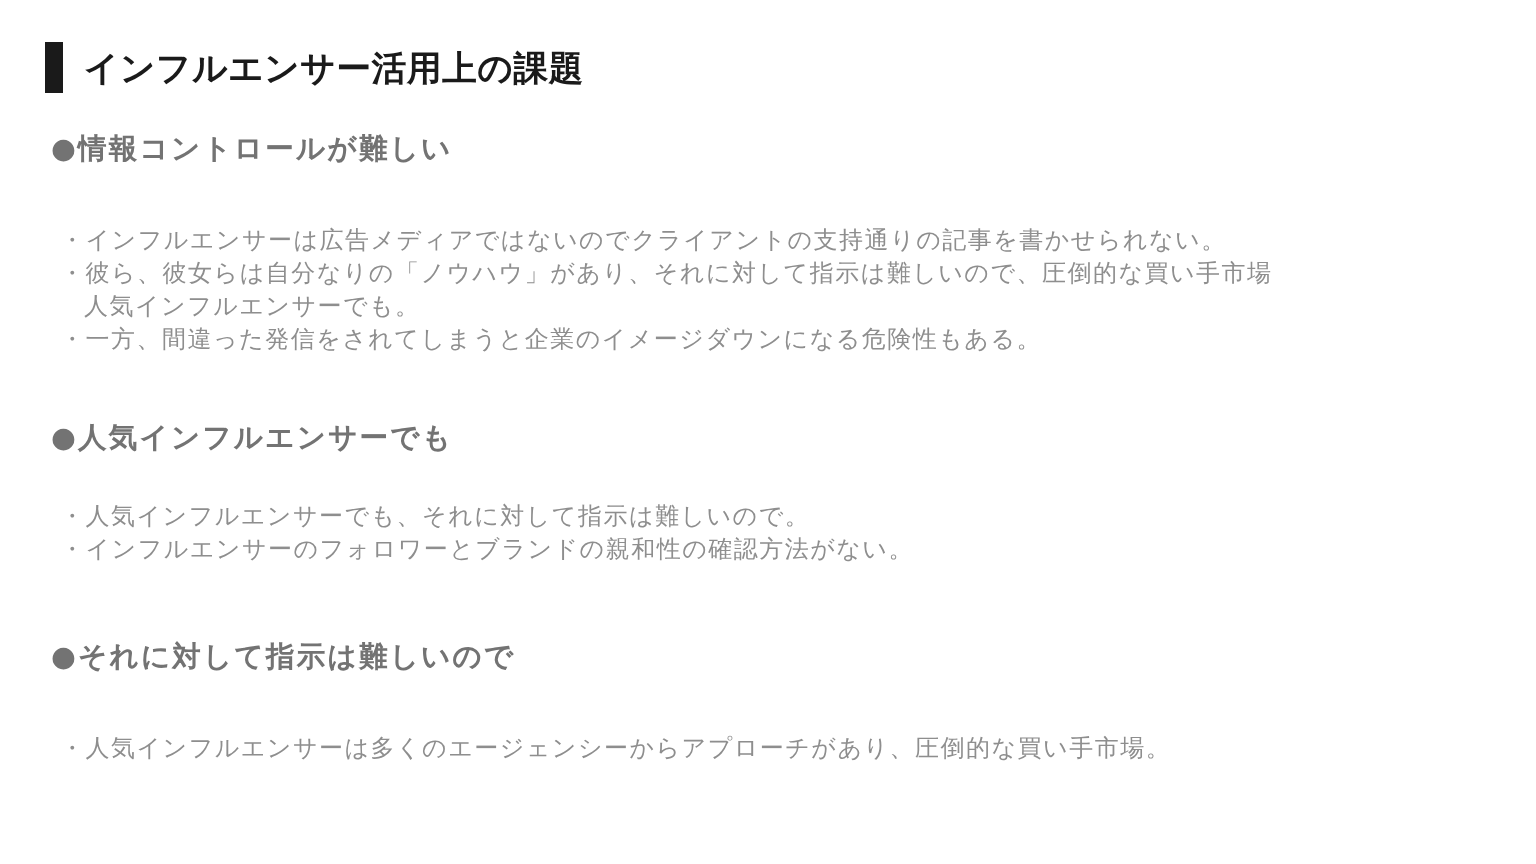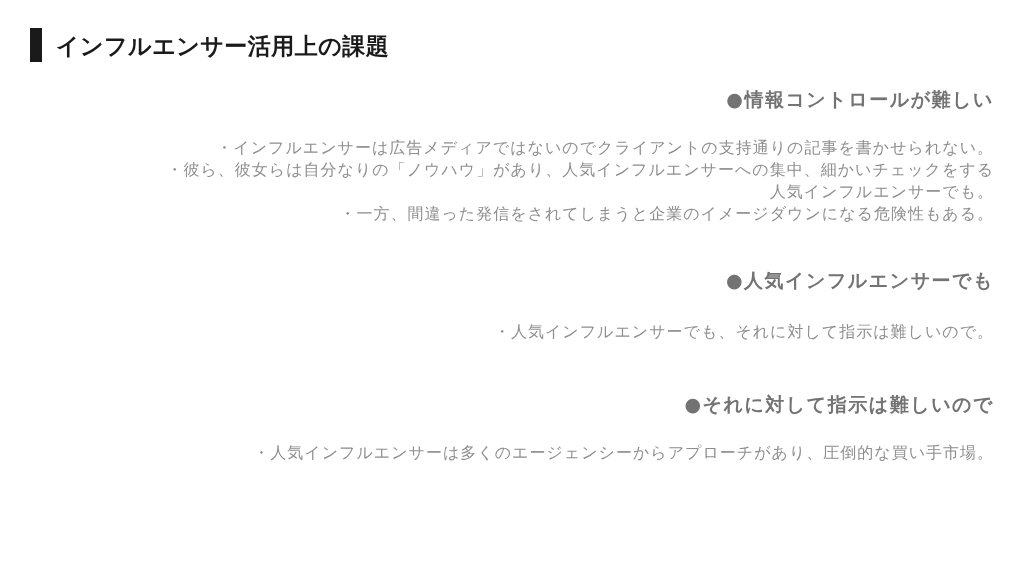--- a/index.html
+++ b/index.html
@@ -7,21 +7,20 @@
     width: 1024px; height: 576px;
     background: #ffffff;
     font-family: "DejaVu Sans", "Liberation Sans", sans-serif;
     overflow: hidden;
   }
   .slide {
     position: relative;
     width: 1024px; height: 576px;
     padding: 28px 30px 0 30px;
     background: #ffffff;
-    text-align: right;
   }
   .title-row {
     display: flex;
     align-items: center;
     height: 34px;
   }
   .accent-bar {
     width: 12px;
     height: 34px;
     background: #1a1a1a;
@@ -41,21 +40,21 @@
     font-size: 19px;
     font-weight: bold;
     color: #737373;
     letter-spacing: 1.5px;
     line-height: 27px;
   }
   .sec-1 .section-heading { margin-top: 24px; }
   .sec-2 .section-heading { margin-top: 42px; }
   .sec-3 .section-heading { margin-top: 48px; }
   .lines {
-    margin-top: 24px;
+    margin-top: 36px;
     margin-left: 6px;
     font-size: 16px;
     font-weight: normal;
     color: #8e8e8e;
     line-height: 22px;
     letter-spacing: 1px;
   }
   .sec-2 .lines { margin-top: 27px; }
   .sec-3 .lines { }
   .line { white-space: nowrap; }
@@ -68,30 +67,31 @@
 
   <div class="title-row">
     <div class="accent-bar"></div>
     <div class="page-title">インフルエンサー活用上の課題</div>
   </div>
 
   <div class="section sec-1">
     <div class="section-heading">●情報コントロールが難しい</div>
     <div class="lines">
       <div class="line">・インフルエンサーは広告メディアではないのでクライアントの支持通りの記事を書かせられない。</div>
-      <div class="line">・彼ら、彼女らは自分なりの「ノウハウ」があり、人気インフルエンサーへの集中、細かいチェックをする</div>
+      <div class="line">・彼ら、彼女らは自分なりの「ノウハウ」があり、それに対して指示は難しいので、圧倒的な買い手市場</div>
       <div class="line indent">人気インフルエンサーでも。</div>
       <div class="line">・一方、間違った発信をされてしまうと企業のイメージダウンになる危険性もある。</div>
     </div>
   </div>
 
   <div class="section sec-2">
     <div class="section-heading">●人気インフルエンサーでも</div>
     <div class="lines">
       <div class="line">・人気インフルエンサーでも、それに対して指示は難しいので。</div>
+      <div class="line">・インフルエンサーのフォロワーとブランドの親和性の確認方法がない。</div>
     </div>
   </div>
 
   <div class="section sec-3">
     <div class="section-heading">●それに対して指示は難しいので</div>
     <div class="lines">
       <div class="line">・人気インフルエンサーは多くのエージェンシーからアプローチがあり、圧倒的な買い手市場。</div>
     </div>
   </div>
 

